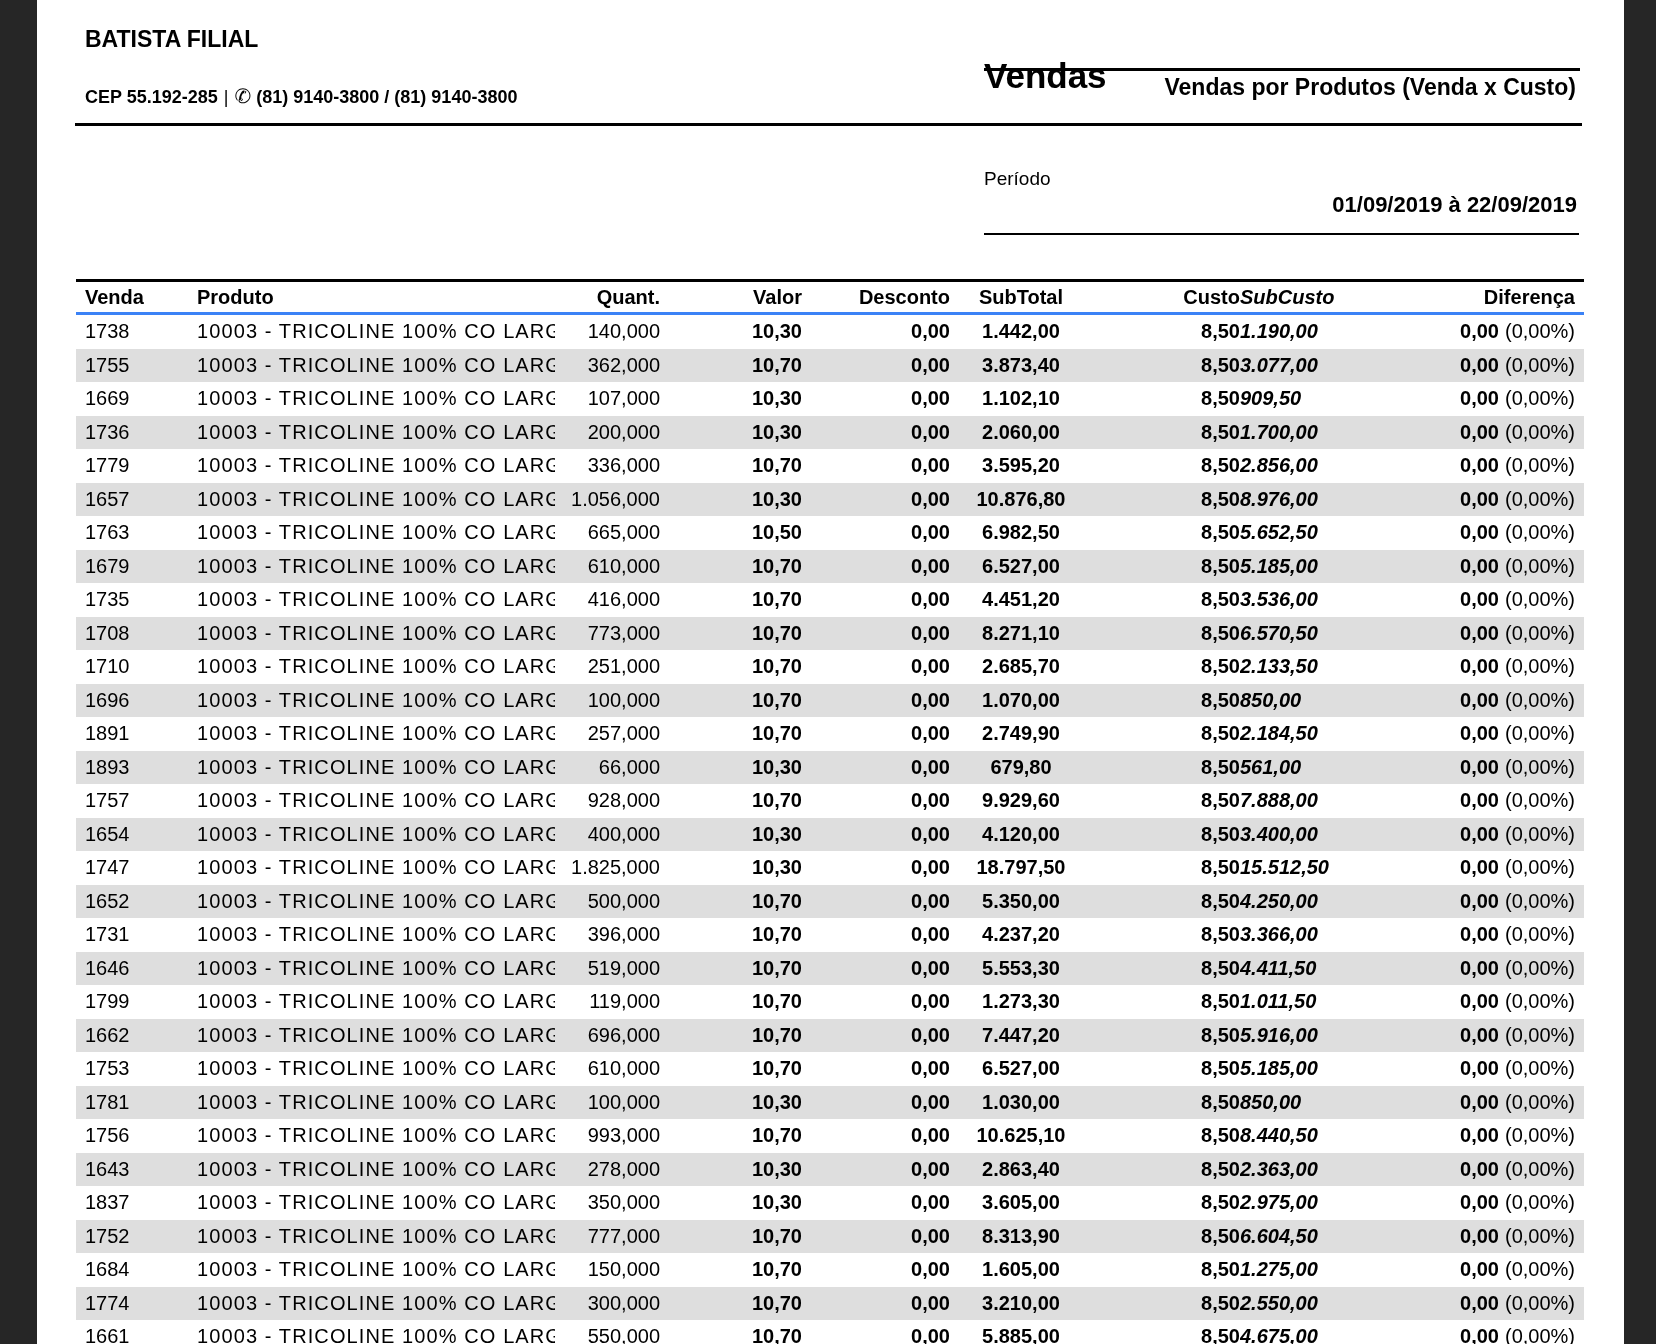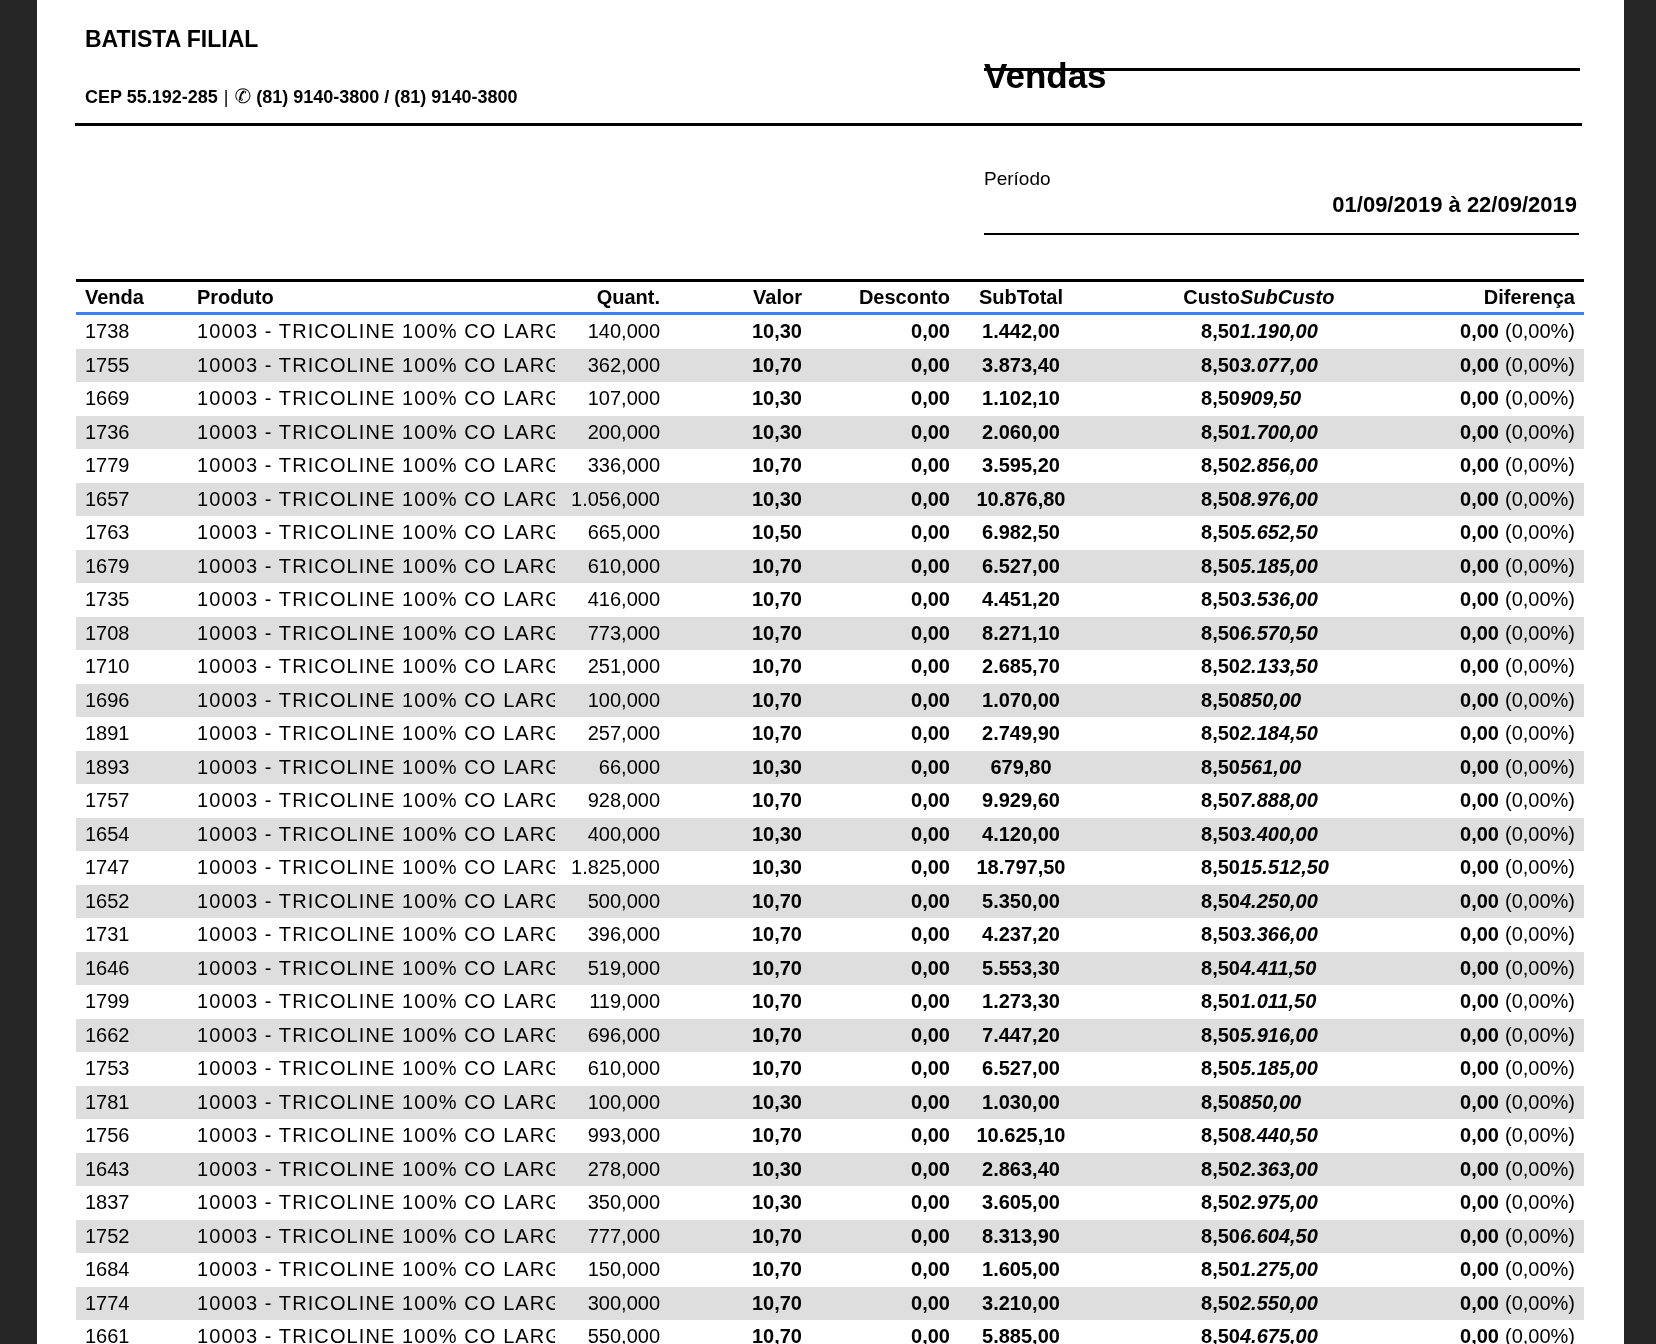--- a/index.html
+++ b/index.html
@@ -64,20 +64,21 @@
 <div class="page">
 
   <div class="abs company-name">BATISTA FILIAL</div>
   <div class="abs company-cep">
     <span>CEP 55.192-285</span><span class="pipe">|</span><span class="phone-glyph">✆</span>
     <span>(81) 9140-3800 / (81) 9140-3800</span>
   </div>
 
   <div class="abs report-title">Vendas</div>
   <div class="abs title-underline"></div>
+  <div class="abs report-subtitle">Vendas por Produtos (Venda x Custo)</div>
   <div class="abs header-rule"></div>
 
   <div class="abs period-label">Período</div>
   <div class="abs period-value">01/09/2019 à 22/09/2019</div>
   <div class="abs period-rule"></div>
 
   <div class="table">
     <div class="thead">
       <div class="c col-venda">Venda</div>
       <div class="c col-produto">Produto</div>

